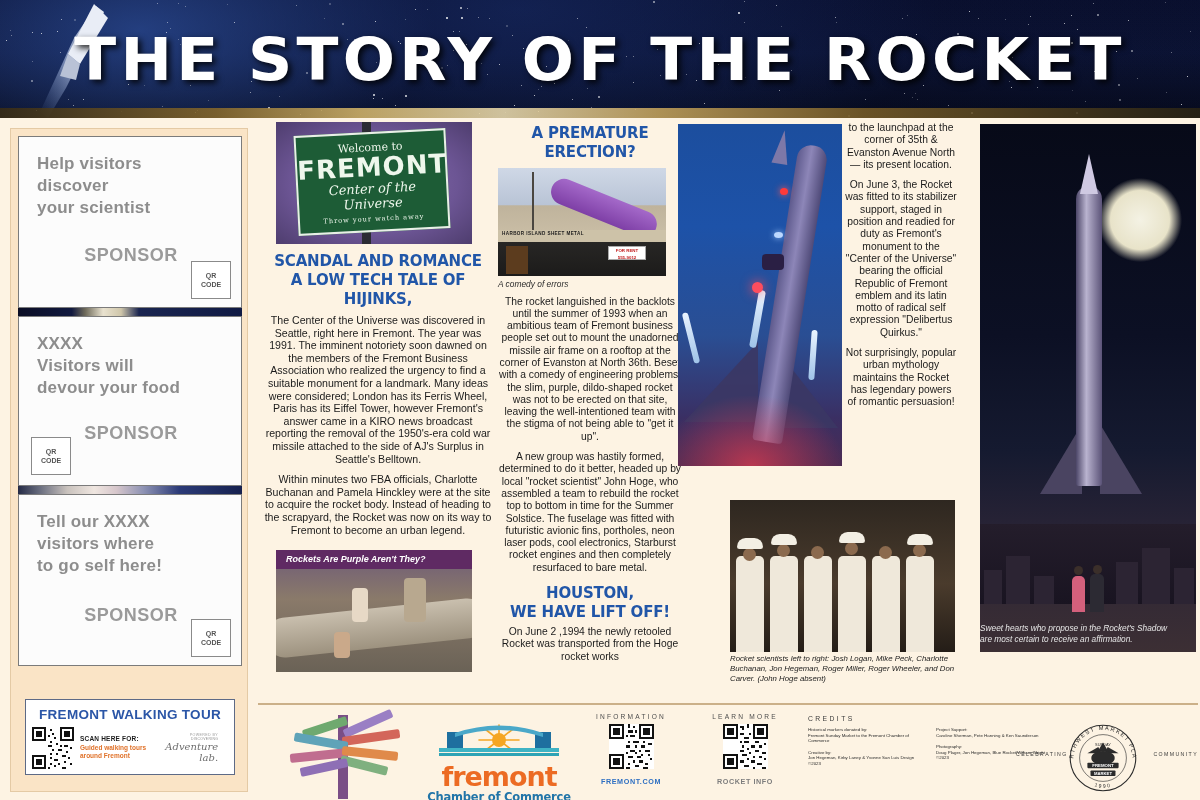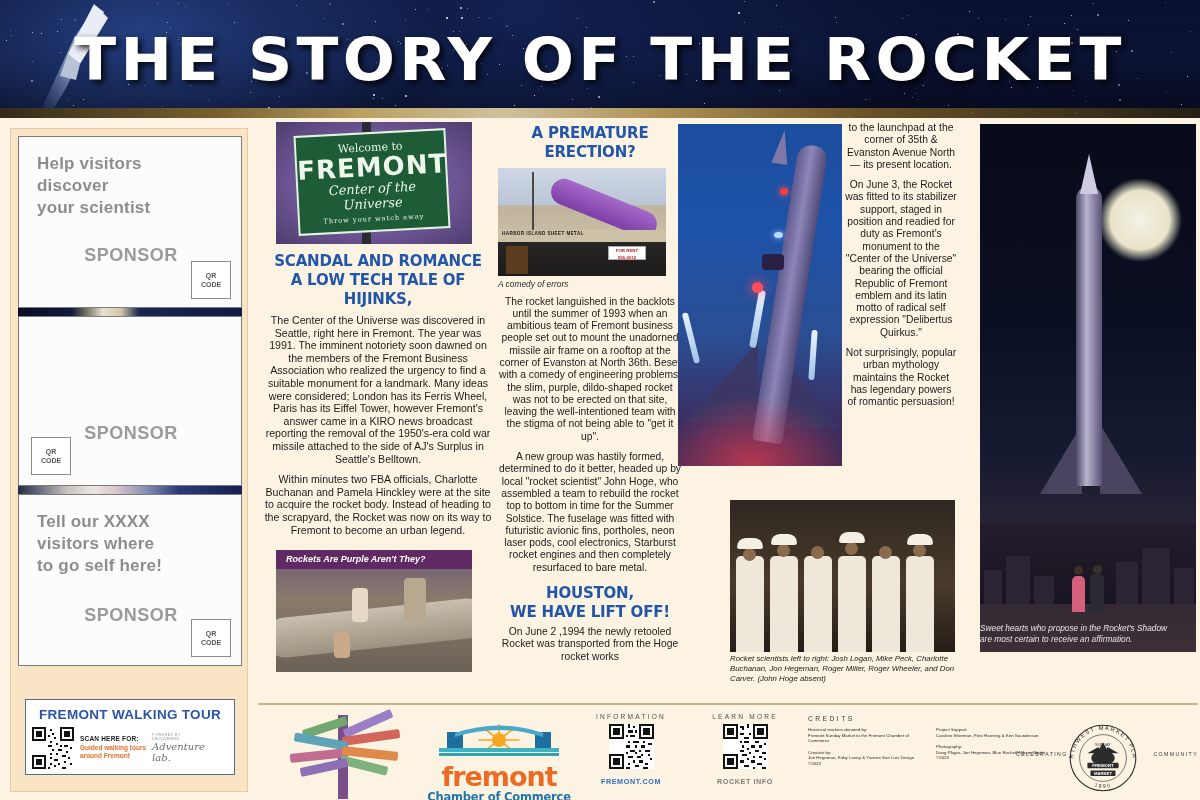--- a/index.html
+++ b/index.html
@@ -90,21 +90,21 @@
   }
   .walk-title {
     text-align: center; color: #2b56a7; font-weight: bold;
     font-size: 13.5px; letter-spacing: .3px; padding-top: 7px;
   }
   .walk-row { display: flex; align-items: center; padding: 5px 6px 0 6px; gap: 6px; }
   .qr-art { width: 42px; height: 42px; flex: 0 0 42px; }
   .walk-txt { font-size: 6.5px; line-height: 8.6px; }
   .walk-scan { color: #1d1d1d; font-weight: bold; letter-spacing: .2px; }
   .walk-sub { color: #e0722a; font-weight: bold; }
-  .adv-lab { flex: 0 0 66px; text-align: left; }
+  .adv-lab { flex: 0 0 66px; text-align: right; }
   .adv-pow { font-size: 3.6px; color: #9a9a9a; letter-spacing: .4px; }
   .adv-name { font-size: 10px; color: #6e6e6e; font-family: "DejaVu Serif", serif; font-style: italic; }
   .adv-lab2 { font-size: 3.4px; color: #8c8c8c; letter-spacing: .3px; }
 
   
   .main { position: absolute; left: 258px; top: 122px; width: 942px; height: 578px; }
 
   .col-a { position: absolute; left: 4px; top: 0;  width: 232px; }
   .col-b { position: absolute; left: 240px; top: 0; width: 184px; }
   .col-c { position: absolute; left: 587px; top: 0; width: 112px; }
@@ -510,20 +510,25 @@
     <div class="sp-word">SPONSOR</div>
     <div class="qr-stub">
       <span>QR</span><br>
       <span>CODE</span>
     </div>
   </div>
 
   <div class="divider-strip div1"></div>
 
   <div class="sponsor-box sp2">
+    <div class="sp-head">
+      <div>XXXX</div>
+      <div>Visitors will</div>
+      <div>devour your food</div>
+    </div>
     <div class="sp-word">SPONSOR</div>
     <div class="qr-stub">
       <span>QR</span><br>
       <span>CODE</span>
     </div>
   </div>
 
   <div class="divider-strip div2"></div>
 
   <div class="sponsor-box sp3">

